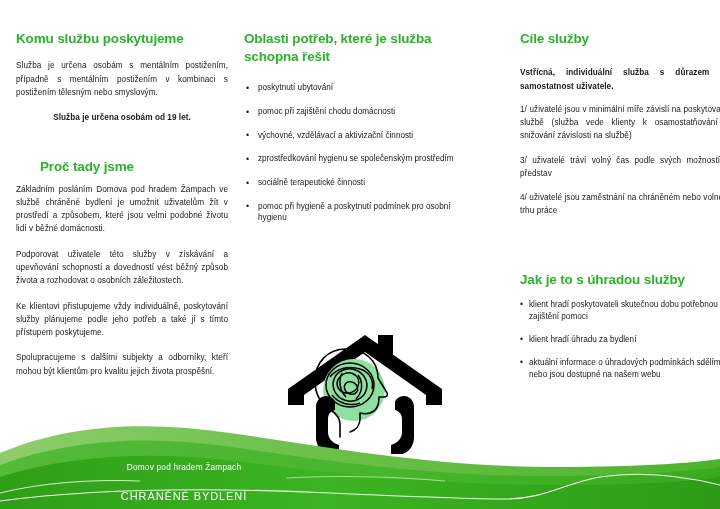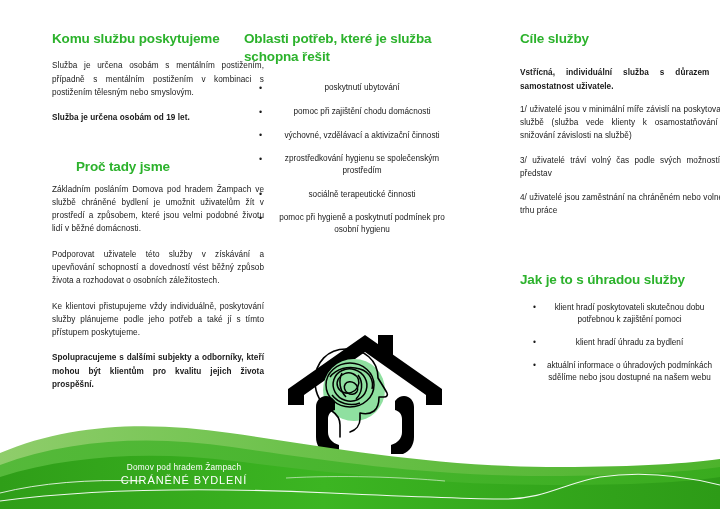--- a/index.html
+++ b/index.html
@@ -46,23 +46,22 @@
     text-align: justify;
     letter-spacing: 0.05px;
   }
   p.body.last { margin-bottom: 0; }
   p.body.bold { font-weight: bold; text-align: left; }
   p.body.boldjust { font-weight: bold; }
 
   
   ul.bullets {
     list-style: none;
-    margin: 13px;
+    margin: 0;
     padding: 0;
-    text-align: center;
   }
   ul.bullets li {
     position: relative;
     font-size: 8.2px;
     line-height: 1.42;
     color: #1a1a1a;
     margin: 0 0 12px 0;
     padding-left: 14px;
   }
   ul.bullets li:last-child { margin-bottom: 0; }
@@ -118,40 +117,40 @@
   }
   #footer-text .line1 {
     display: block;
     font-size: 8.3px;
     letter-spacing: 0.2px;
   }
   #footer-text .line2 {
     display: block;
     font-size: 11px;
     letter-spacing: 0.9px;
-    margin-top: 1px;
+    margin-top: 17px;
   }
 </style>
 </head>
 <body>
 
 <div id="page">
 
-  <div class="col" id="col-left" style="top:30px;margin-left:36px;">
+  <div class="col" id="col-left" style="top:30px;">
     <h2 class="heading">Komu službu poskytujeme</h2>
     <p class="body">Služba je určena osobám s mentálním postižením, případně s mentálním postižením v kombinaci s postižením tělesným nebo smyslovým.</p>
-    <p class="body bold" style="margin-top:12px;">Služba je určena osobám od 19 let.</p>
+    <p class="body bold" style="margin-top:12px;text-align:center;">Služba je určena osobám od 19 let.</p>
 
     <div class="gap-24"></div>
 
     <h2 class="heading" style="margin-bottom:6px;padding-left:24px;">Proč tady jsme</h2>
     <p class="body">Základním posláním Domova pod hradem Žampach ve službě chráněné bydlení je umožnit uživatelům žít v prostředí a způsobem, které jsou velmi podobné životu lidí v běžné domácnosti.</p>
     <p class="body" style="margin-top:12px;">Podporovat uživatele této služby v získávání a upevňování schopností a dovedností vést běžný způsob života a rozhodovat o osobních záležitostech.</p>
     <p class="body" style="margin-top:12px;">Ke klientovi přistupujeme vždy individuálně, poskytování služby plánujeme podle jeho potřeb a také jí s tímto přístupem poskytujeme.</p>
-    <p class="body last" style="margin-top:12px;font-weight:bold;">Spolupracujeme s dalšími subjekty a odborníky, kteří mohou být klientům pro  kvalitu jejich života prospěšní.</p>
+    <p class="body last" style="margin-top:12px;">Spolupracujeme s dalšími subjekty a odborníky, kteří mohou být klientům pro  kvalitu jejich života prospěšní.</p>
   </div>
 
   <div class="col" id="col-mid" style="top:30px;">
     <h2 class="heading" style="margin-bottom:16px;">Oblasti potřeb, které je služba schopna řešit</h2>
     <ul class="bullets" id="needs-list">
         <li>poskytnutí ubytování</li>
         <li>pomoc při zajištění chodu domácnosti</li>
         <li>výchovné, vzdělávací a aktivizační činnosti</li>
         <li>zprostředkování hygienu se společenským prostředím</li>
         <li>sociálně terapeutické činnosti</li>

